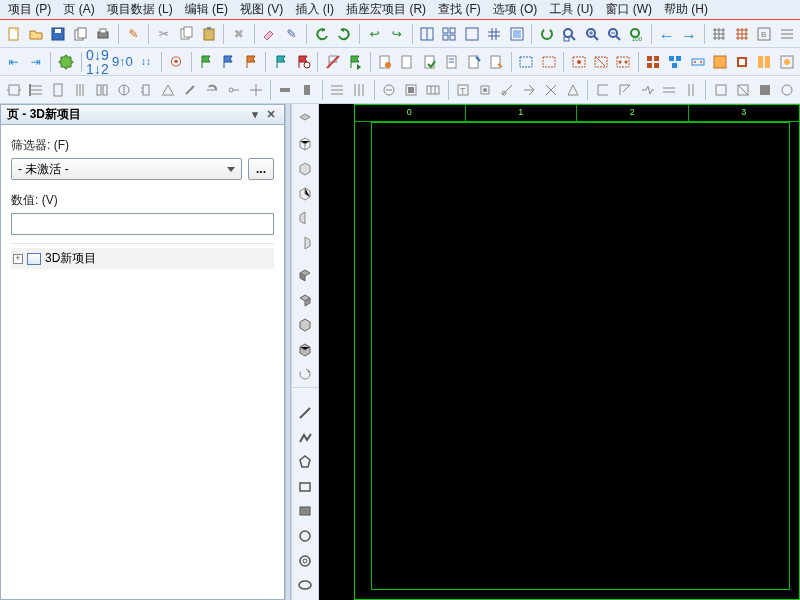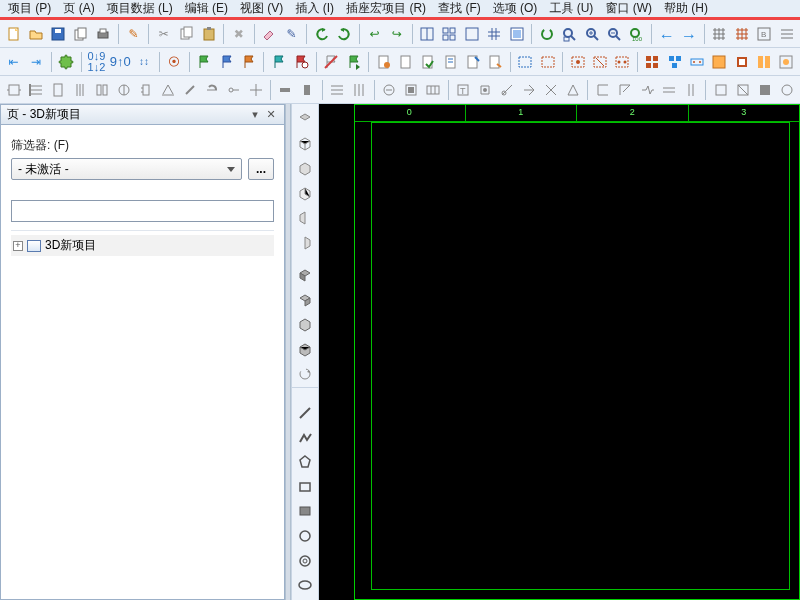--- a/index.html
+++ b/index.html
@@ -8,21 +8,21 @@
     font-size: 12px;
     background: #e6eef7;
     overflow: hidden;
     width: 800px; height: 600px;
   }
   .menubar {
     display: flex;
     background: #e6eef7;
     padding: 2px 4px;
     gap: 4px;
-    border-bottom: 3px solid #ef4444;
+    border-bottom: 1px solid #ef4444;
     height: 20px;
     align-items: center;
   }
   .menubar .menu-item {
     padding: 1px 4px;
     cursor: default;
     color: #222;
     white-space: nowrap;
   }
   .toolbar {
@@ -61,30 +61,31 @@
   }
   .panel-title {
     background: linear-gradient(#f5f8fc,#dde6f0);
     border-bottom: 1px solid #9cb0c8;
     padding: 2px 6px;
     display: flex;
     align-items: center;
     justify-content: space-between;
     font-size: 12px;
     height: 20px;
+    font-weight: bold;
   }
   .panel-title .icons { display:flex; gap:2px; }
   .panel-title .ico {
     width: 14px; height:14px;
     display:flex; align-items:center; justify-content:center;
     font-size:11px; color:#555; cursor:pointer;
   }
   .panel-body { padding: 10px; flex:1; overflow:auto; }
   .field-label { margin: 2px 0 4px; color:#222; }
-  .combo-row { display:flex; gap:6px; align-items:center; margin-bottom:20px;}
+  .combo-row { display:flex; gap:6px; align-items:center; margin-bottom:12px;}
   .combo {
     flex:1; height:22px;
     background: linear-gradient(#fdfdfd,#ececec);
     border:1px solid #8a99ad;
     border-radius:2px;
     padding: 0 22px 0 6px;
     display:flex; align-items:center;
     position:relative;
     cursor:pointer;
   }
@@ -344,21 +345,21 @@
 <div class="toolbar">
   <div class="tb-btn" style="color:#2a8adf">⇤</div>
   <div class="tb-btn" style="color:#2a8adf">⇥</div>
   <div class="tb-sep"></div>
   <div class="tb-btn">
       <svg width="16" height="16">
         <path d="M3 3h4v-1a1 1 0 0 1 2 0v1h4v4h1a1 1 0 0 1 0 2h-1v4h-4v1a1 1 0 0 1-2 0v-1H3V9H2a1 1 0 0 1 0-2h1z" fill="#6fbf4a" stroke="#3a7a20"></path>
       </svg>
     </div>
   <div class="tb-sep"></div>
-  <div class="tb-btn" style="font-size:11px;line-height:1;color:#2a6fbf">0↓9<br>1↓2</div>
+  <div class="tb-btn" style="font-size:14px;line-height:1;color:#2a6fbf">0↓9<br>1↓2</div>
   <div class="tb-btn" style="font-size:13px;line-height:1;color:#2a6fbf">9↑0</div>
   <div class="tb-btn" style="font-size:10px;color:#2a6fbf">↕↕</div>
   <div class="tb-sep"></div>
   <div class="tb-btn" style="color:#c05020">⦿</div>
   <div class="tb-sep"></div>
   <div class="tb-btn">
       <svg width="16" height="16">
         <path d="M4 2v12M4 2h8l-2 3 2 3H4" fill="#4ab04a" stroke="#2a7a2a"></path>
       </svg>
     </div>
@@ -735,20 +736,21 @@
       </div>
     </div>
     <div class="panel-body">
       <div class="field-label">筛选器: (F)</div>
       <div class="combo-row">
         <div class="combo">
           <span>- 未激活 -</span>
         </div>
         <div class="ellipsis-btn">...</div>
       </div>
+      <div class="field-label">数值: (V)</div>
       <input class="text-input" value="" style="">
       <div class="tree">
         <div class="tree-row sel">
           <div class="tree-toggle">+</div>
           <div class="tree-icon"></div>
           <span>3D新项目</span>
         </div>
       </div>
     </div>
   </div>

